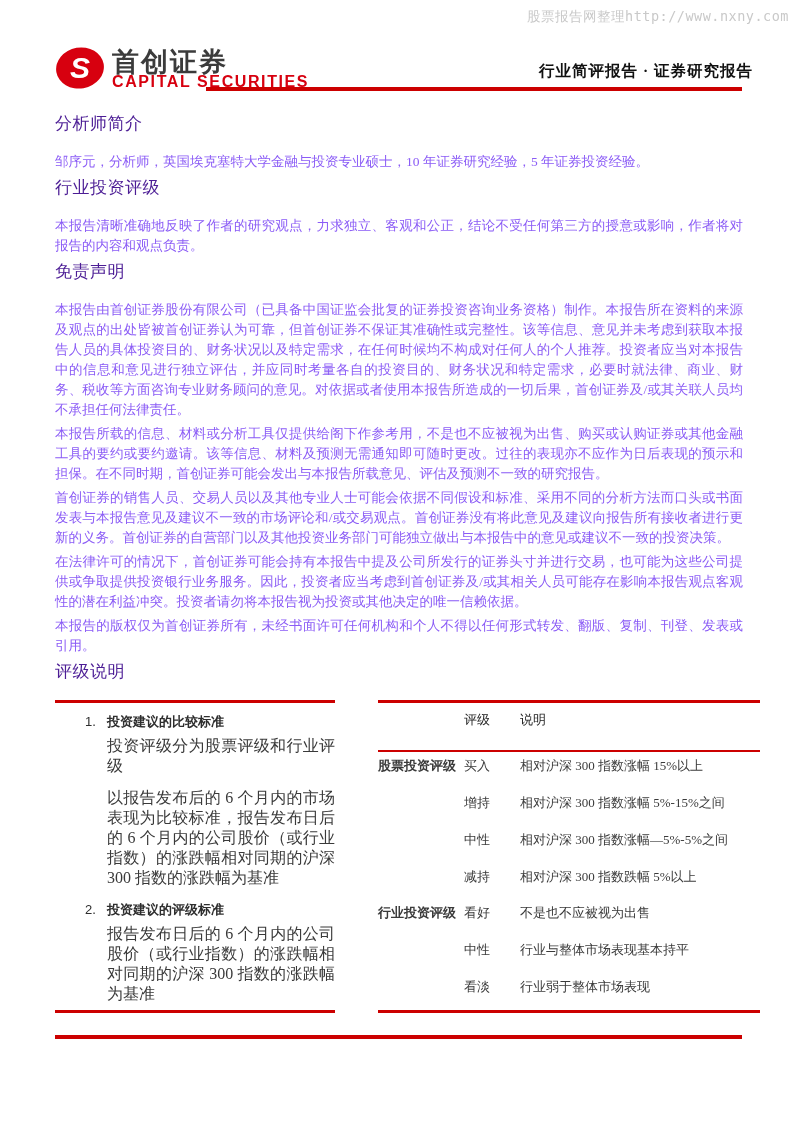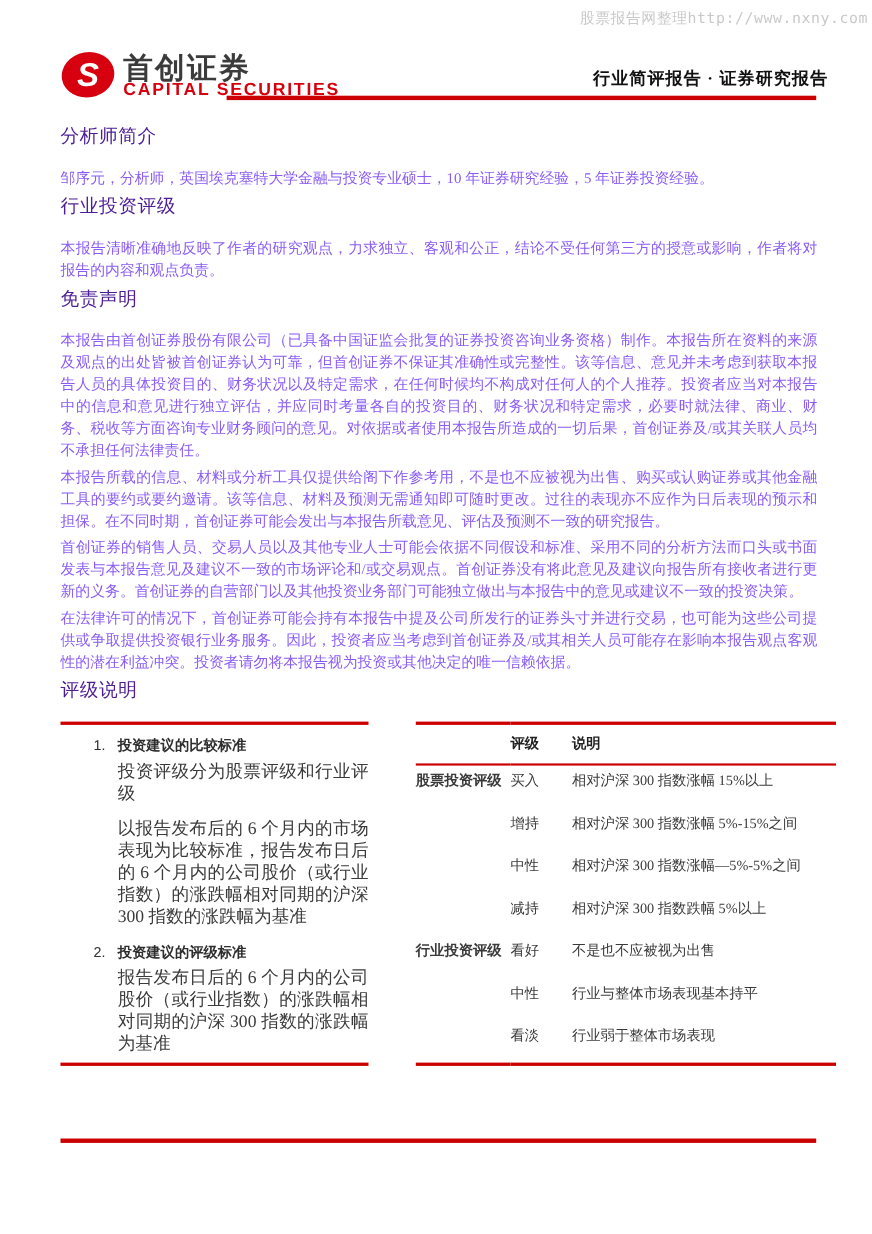--- a/index.html
+++ b/index.html
@@ -74,22 +74,22 @@
     margin:4px 0 0 22px;font-size:16px;line-height:20px;text-align:justify;color:#3a3a3a;
   }
   .criteria-item p.gap{margin-top:12px;}
   
   table.rating{
     width:100%;border-collapse:collapse;height:100%;
     border-top:3px solid #cc0000;border-bottom:3px solid #cc0000;
   }
   table.rating th{
     font-family:"Liberation Sans","DejaVu Sans",sans-serif;
-    font-size:13px;color:#222;text-align:left;font-weight:bold;
-    padding:8px 0 9px 0;border-bottom:2px solid #cc0000;
+    font-size:13px;color:#222;text-align:left;font-weight:normal;
+    padding:8px 0 21px 0;border-bottom:2px solid #cc0000;
   }
   table.rating td{
     font-size:13px;line-height:18px;vertical-align:top;padding:5px 0;color:#3a3a3a;
   }
   td.group{
     font-family:"Liberation Sans","DejaVu Sans",sans-serif;
     font-weight:bold;color:#2e2e2e;padding-left:5px;
   }
   th.c1{width:86px;}
   th.c2,td.c2{width:56px;}
@@ -126,20 +126,21 @@
     <p class="para">邹序元，分析师，英国埃克塞特大学金融与投资专业硕士，10 年证券研究经验，5 年证券投资经验。</p>
 
     <h2 class="sec sec-gap2">行业投资评级</h2>
     <p class="para">本报告清晰准确地反映了作者的研究观点，力求独立、客观和公正，结论不受任何第三方的授意或影响，作者将对报告的内容和观点负责。</p>
 
     <h2 class="sec sec-gap3">免责声明</h2>
     <p class="para">本报告由首创证券股份有限公司（已具备中国证监会批复的证券投资咨询业务资格）制作。本报告所在资料的来源及观点的出处皆被首创证券认为可靠，但首创证券不保证其准确性或完整性。该等信息、意见并未考虑到获取本报告人员的具体投资目的、财务状况以及特定需求，在任何时候均不构成对任何人的个人推荐。投资者应当对本报告中的信息和意见进行独立评估，并应同时考量各自的投资目的、财务状况和特定需求，必要时就法律、商业、财务、税收等方面咨询专业财务顾问的意见。对依据或者使用本报告所造成的一切后果，首创证券及/或其关联人员均不承担任何法律责任。</p>
     <p class="para">本报告所载的信息、材料或分析工具仅提供给阁下作参考用，不是也不应被视为出售、购买或认购证券或其他金融工具的要约或要约邀请。该等信息、材料及预测无需通知即可随时更改。过往的表现亦不应作为日后表现的预示和担保。在不同时期，首创证券可能会发出与本报告所载意见、评估及预测不一致的研究报告。</p>
     <p class="para">首创证券的销售人员、交易人员以及其他专业人士可能会依据不同假设和标准、采用不同的分析方法而口头或书面发表与本报告意见及建议不一致的市场评论和/或交易观点。首创证券没有将此意见及建议向报告所有接收者进行更新的义务。首创证券的自营部门以及其他投资业务部门可能独立做出与本报告中的意见或建议不一致的投资决策。</p>
     <p class="para">在法律许可的情况下，首创证券可能会持有本报告中提及公司所发行的证券头寸并进行交易，也可能为这些公司提供或争取提供投资银行业务服务。因此，投资者应当考虑到首创证券及/或其相关人员可能存在影响本报告观点客观性的潜在利益冲突。投资者请勿将本报告视为投资或其他决定的唯一信赖依据。</p>
+    <p class="para">本报告的版权仅为首创证券所有，未经书面许可任何机构和个人不得以任何形式转发、翻版、复制、刊登、发表或引用。</p>
 
     <h2 class="sec sec-gap4">评级说明</h2>
 
     <div class="rating-cols">
 
       <div class="rating-left">
         <div class="criteria-item">
           <div class="cr-head">
             <span class="cr-no">1.</span>
             <span class="cr-title">投资建议的比较标准</span>

